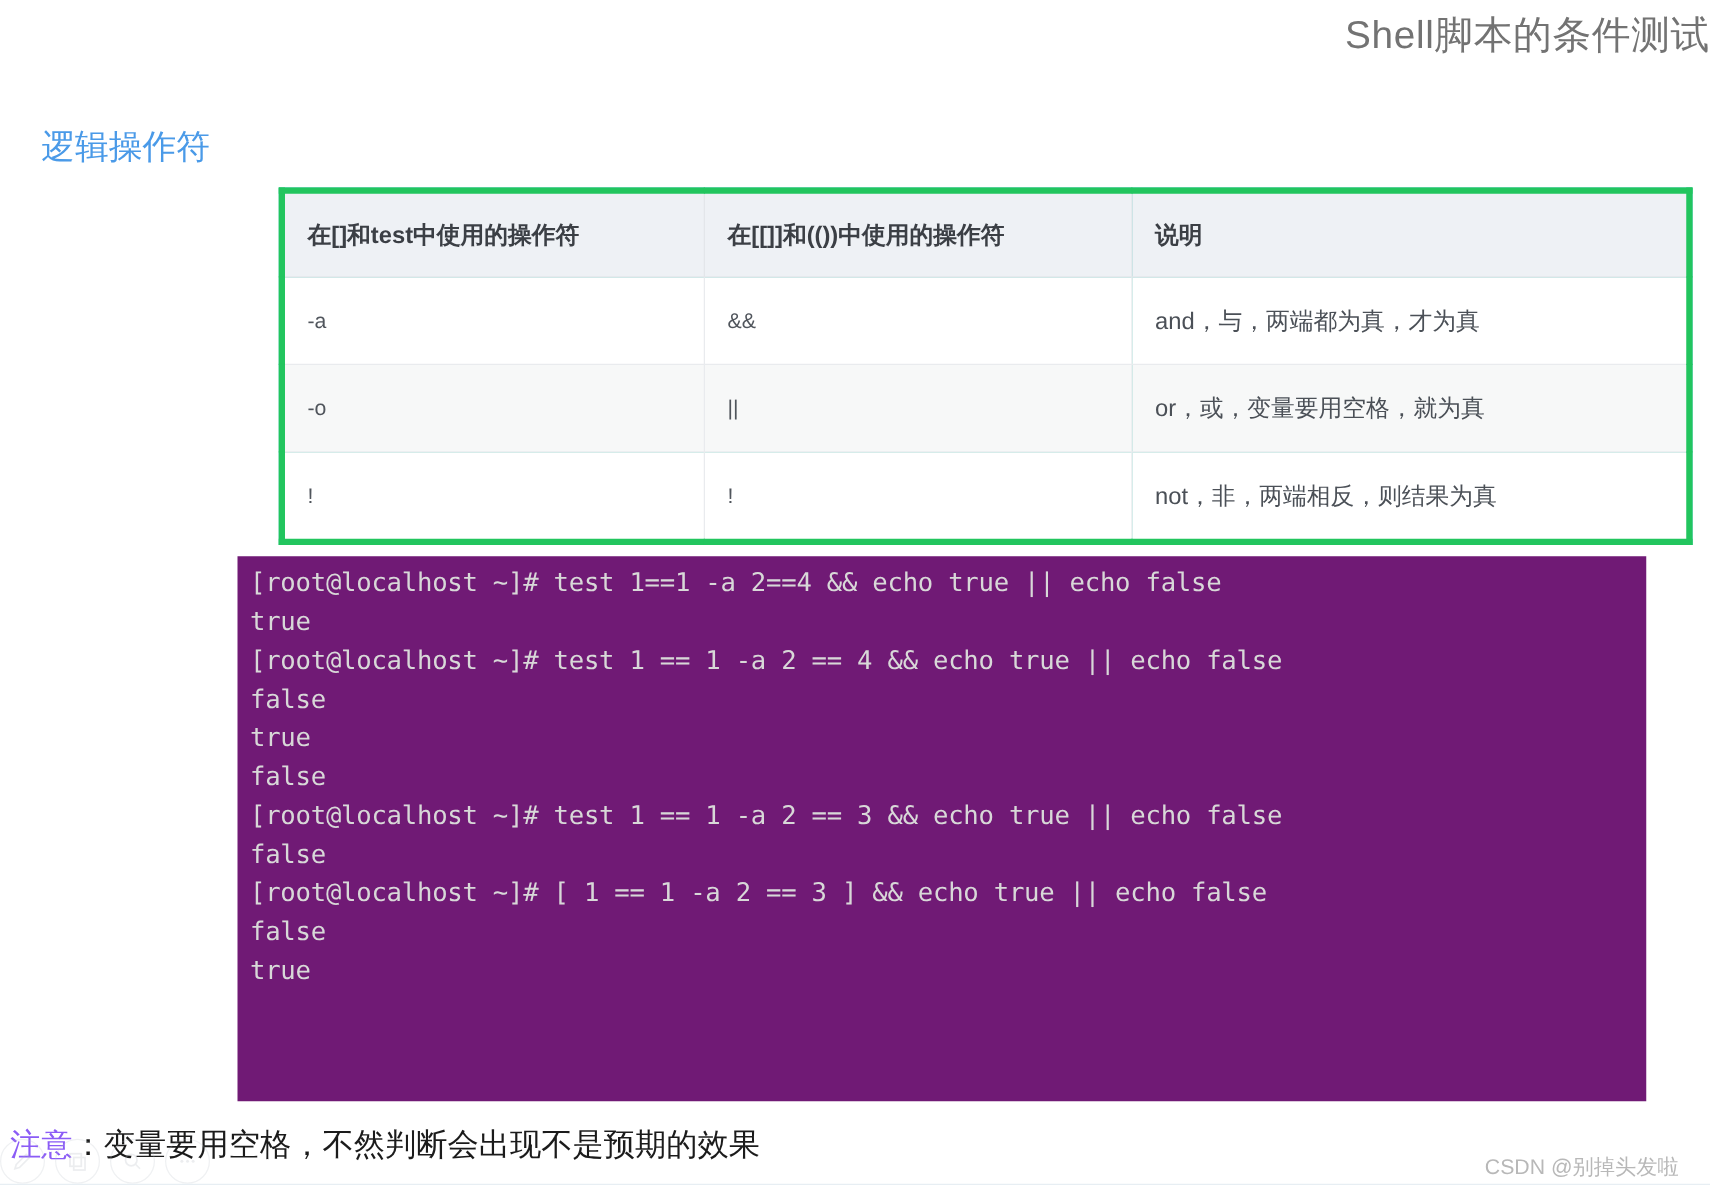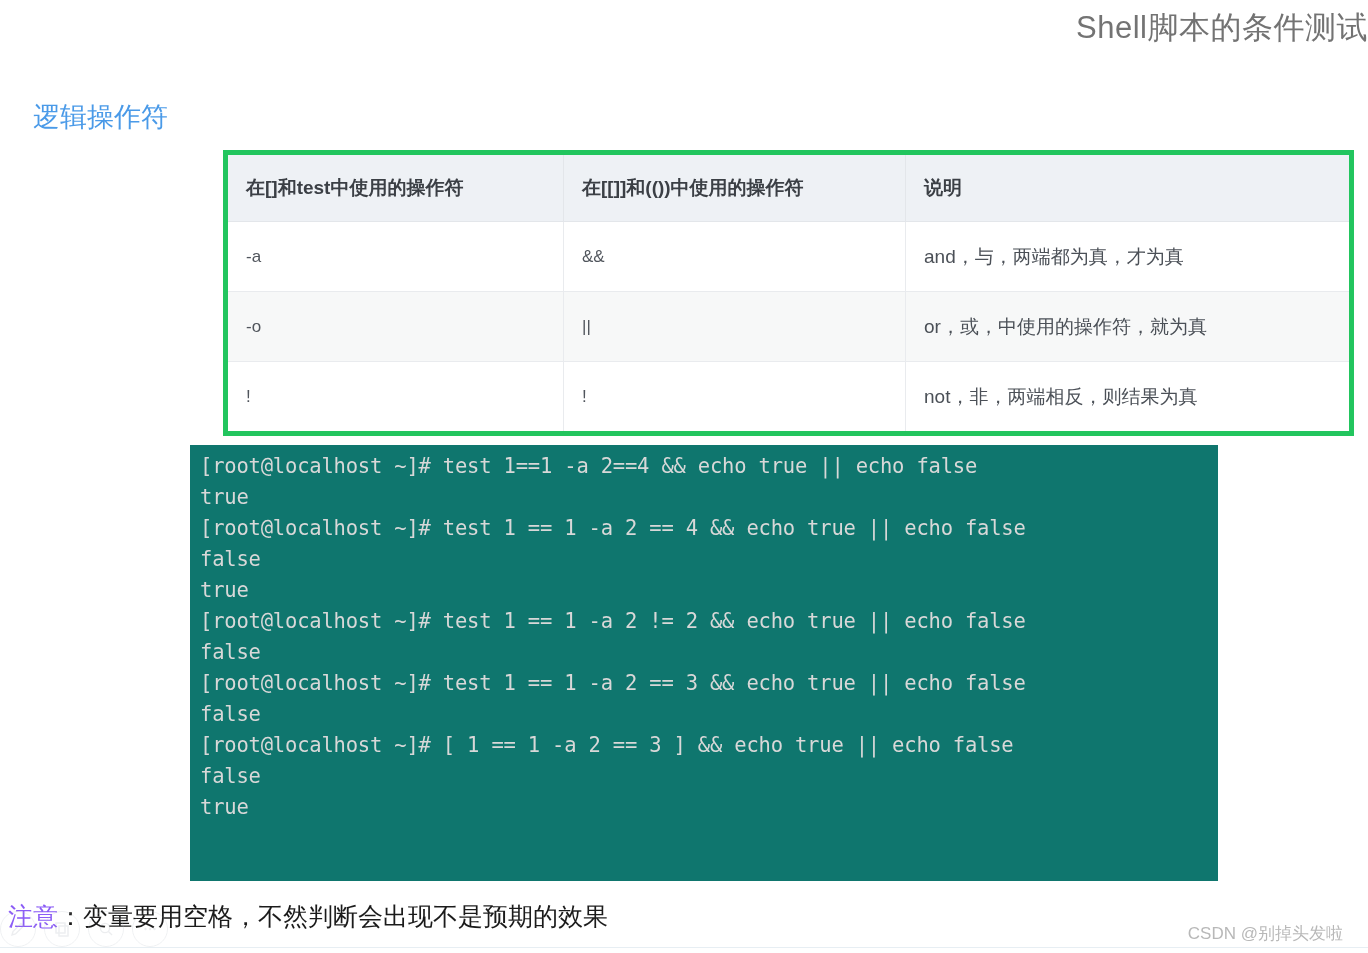--- a/index.html
+++ b/index.html
@@ -87,23 +87,23 @@
   #operator-table tbody tr.odd td { background: #ffffff; }
   #operator-table tbody tr.even td { background: #f7f8f8; }
   #operator-table tbody td.desc { font-size: 19px; color: #4b5057; }
   #operator-table tbody td.op { font-size: 17px; color: #50555c; }
 
   
   #terminal {
     position: absolute;
     left: 190px;
     top: 445px;
-    width: 1028px;
+    width: 1127px;
     height: 436px;
-    background: #0f766e;
+    background: #701a75;
     padding: 6px 0 4px 10px;
     box-sizing: border-box;
     overflow: hidden;
   }
   #terminal .tline {
     font-family: "DejaVu Sans Mono", "Liberation Mono", monospace;
     font-size: 20.5px;
     line-height: 31px;
     color: #d8d8d8;
     white-space: pre;
@@ -190,37 +190,36 @@
   </thead>
   <tbody>
     <tr class="odd">
       <td class="op">-a</td>
       <td class="op">&amp;&amp;</td>
       <td class="desc">and，与，两端都为真，才为真</td>
     </tr>
     <tr class="even">
       <td class="op">-o</td>
       <td class="op">||</td>
-      <td class="desc">or，或，中使用的操作符，就为真</td>
+      <td class="desc">or，或，变量要用空格，就为真</td>
     </tr>
     <tr class="odd">
       <td class="op">!</td>
       <td class="op">!</td>
       <td class="desc">not，非，两端相反，则结果为真</td>
     </tr>
   </tbody>
 </table>
 
 <div id="terminal">
   <div class="tline">[root@localhost ~]# test 1==1 -a 2==4 &amp;&amp; echo true || echo false</div>
   <div class="tline">true</div>
   <div class="tline">[root@localhost ~]# test 1 == 1 -a 2 == 4 &amp;&amp; echo true || echo false</div>
   <div class="tline">false</div>
   <div class="tline">true</div>
-  <div class="tline">[root@localhost ~]# test 1 == 1 -a 2 != 2 &amp;&amp; echo true || echo false</div>
   <div class="tline">false</div>
   <div class="tline">[root@localhost ~]# test 1 == 1 -a 2 == 3 &amp;&amp; echo true || echo false</div>
   <div class="tline">false</div>
   <div class="tline">[root@localhost ~]# [ 1 == 1 -a 2 == 3 ] &amp;&amp; echo true || echo false</div>
   <div class="tline">false</div>
   <div class="tline">true</div>
 </div>
 
 <div id="footer-note">
   <span class="warn">注意</span><span>：变量要用空格，不然判断会出现不是预期的效果</span>

